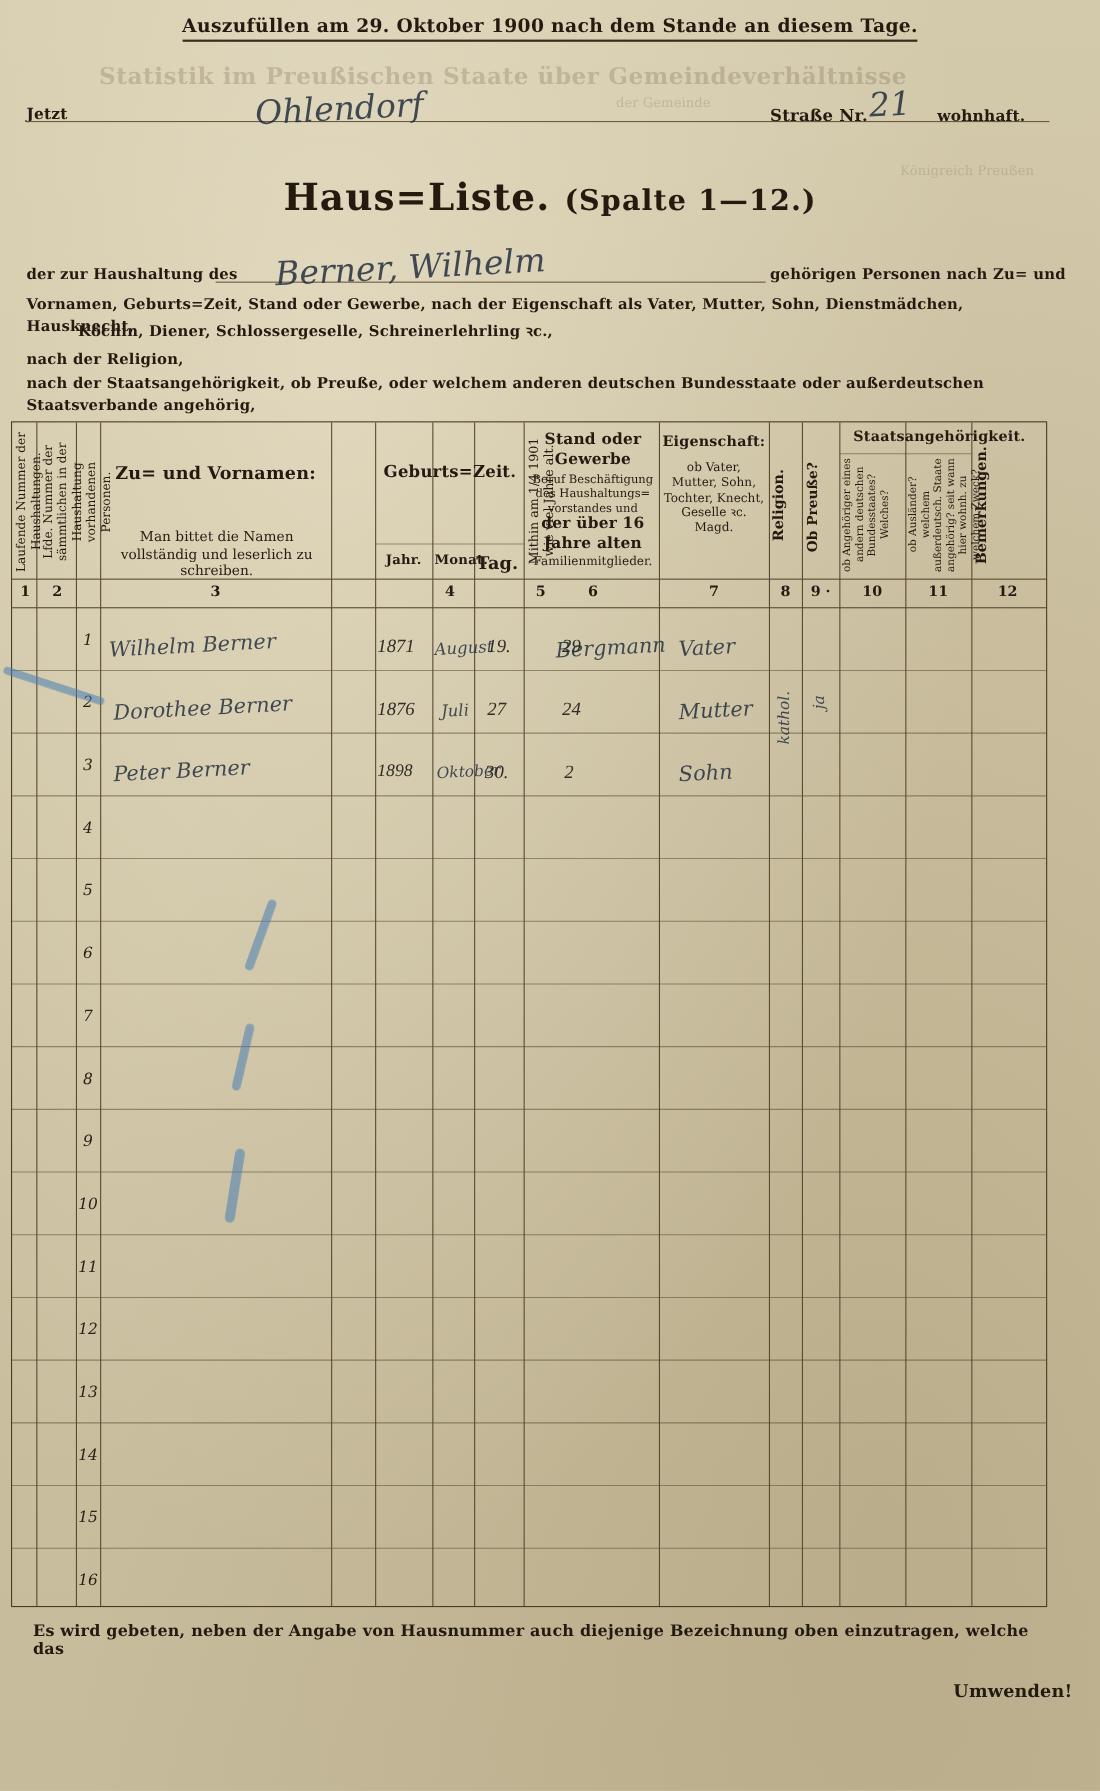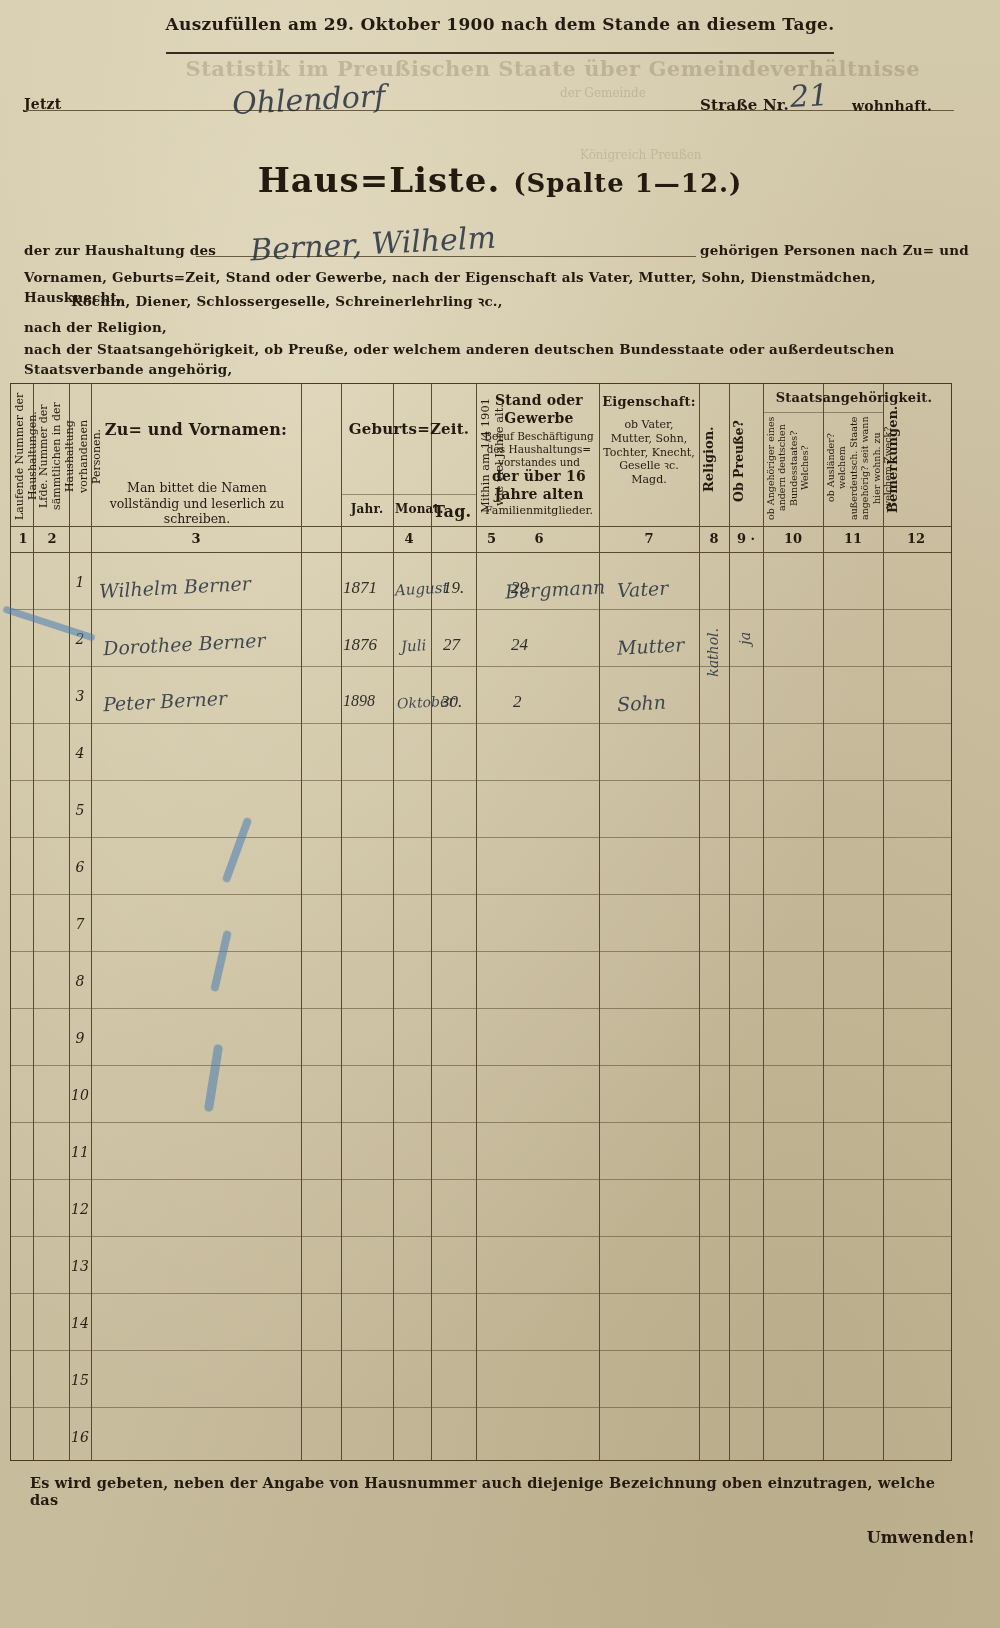--- a/index.html
+++ b/index.html
@@ -34,34 +34,34 @@
     color:#23201c;
     display:inline-block;
     opacity:.92;
   }
 
   
   .tophead{
     position:absolute;top:14px;left:0;width:1000px;text-align:center;
     font-size:17px;font-weight:bold;letter-spacing:.3px;
   }
-  .tophead u{text-decoration:none;border-bottom:2px solid #3a2c1c;padding-bottom:18px;}
+  .tophead u{text-decoration:none;border-bottom:2px solid #3a2c1c;padding-bottom:2px;}
 
   .ghost{
-    position:absolute;top:56px;left:90px;width:830px;text-align:right;
+    position:absolute;top:56px;left:90px;width:830px;text-align:left;
     font-size:21px;font-weight:bold;color:rgba(90,75,50,0.22);
     letter-spacing:.5px;
   }
   .ghost2{
     position:absolute;top:86px;left:560px;width:400px;
     font-size:12px;color:rgba(90,75,50,0.20);
   }
   .ghost3{
     position:absolute;top:148px;left:580px;width:360px;
-    font-size:12px;color:rgba(90,75,50,0.18);text-align:left;
+    font-size:12px;color:rgba(90,75,50,0.18);text-align:right;
   }
 
   .rule-jetzt{position:absolute;top:110px;left:24px;width:930px;border-bottom:1px solid #6a5a40;}
   .lbl-jetzt{position:absolute;top:96px;left:24px;font-size:14px;font-weight:bold;}
   .val-ort{position:absolute;top:82px;left:232px;font-size:30px;}
   .lbl-strasse{position:absolute;top:96px;left:700px;font-size:15px;font-weight:bold;}
   .val-nr{position:absolute;top:78px;left:790px;font-size:30px;color:#1d2a3a;}
   .lbl-wohnhaft{position:absolute;top:98px;left:852px;font-size:14px;font-weight:bold;}
   .note-wenn{position:absolute;top:130px;left:250px;font-size:12.5px;}
 

